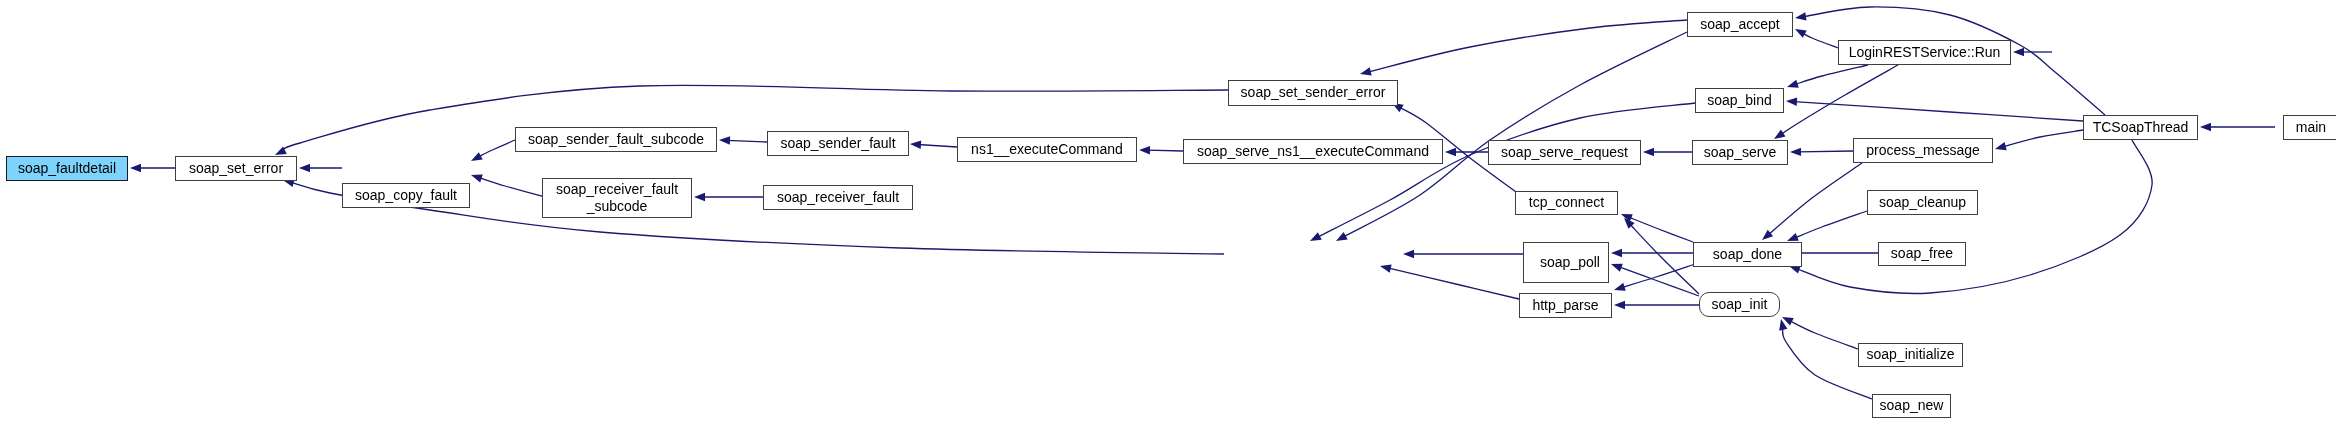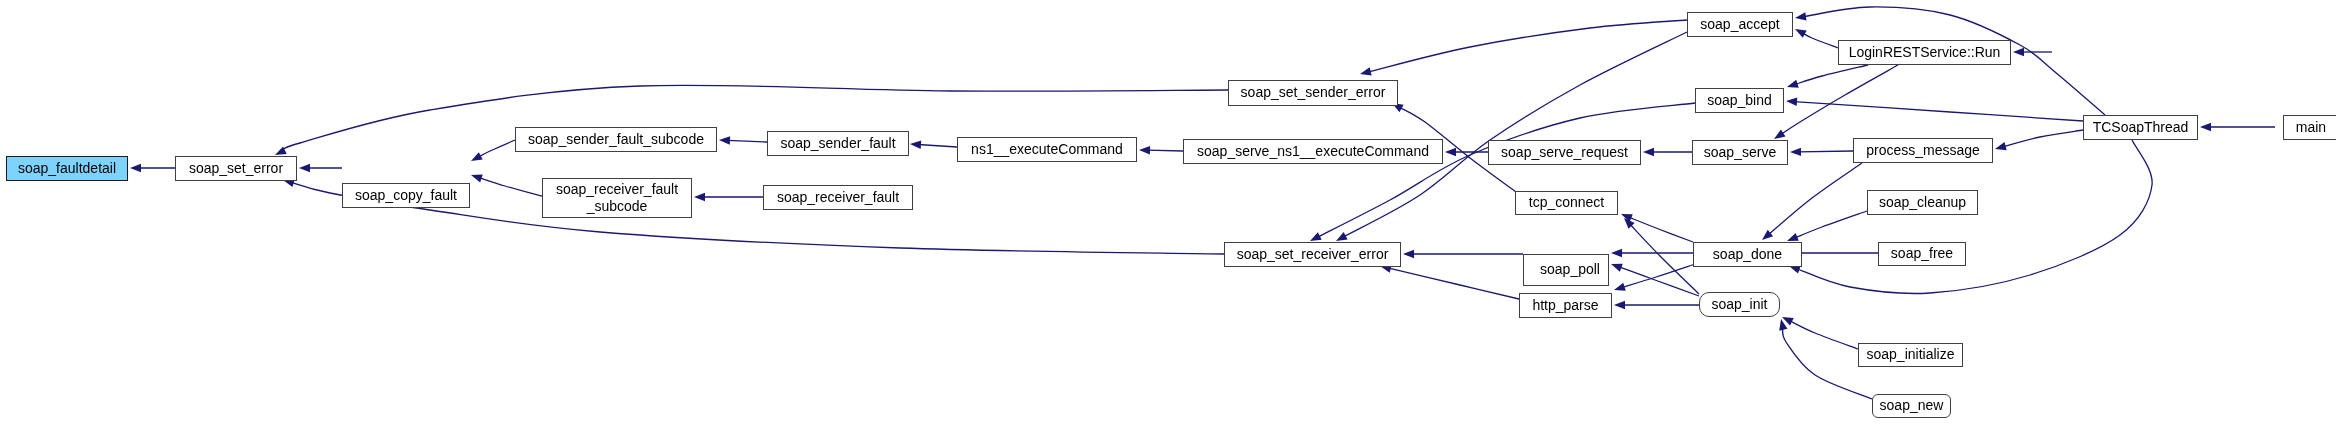--- a/index.html
+++ b/index.html
@@ -122,29 +122,28 @@
     <div class="node" style="left: 515px; top: 127px; width: 202px; height: 25px;">soap_sender_fault_subcode</div>
     <div class="node" style="left: 542px; top: 178px; width: 150px; height: 40px;">soap_receiver_fault
 _subcode</div>
     <div class="node" style="left: 767px; top: 131px; width: 142px; height: 25px; text-align: right;">soap_sender_fault</div>
     <div class="node" style="left: 763px; top: 185px; width: 150px; height: 25px;">soap_receiver_fault</div>
     <div class="node" style="left: 957px; top: 137px; width: 180px; height: 25px;">ns1__executeCommand</div>
     <div class="node" style="left: 1183px; top: 139px; width: 260px; height: 25px;">soap_serve_ns1__executeCommand</div>
     <div class="node" style="left: 1228px; top: 80px; width: 170px; height: 26px;">soap_set_sender_error</div>
     <div class="node" style="left: 1488px; top: 140px; width: 153px; height: 25px; text-align: center;">soap_serve_request</div>
     <div class="node" style="left: 1515px; top: 191px; width: 103px; height: 24px;">tcp_connect</div>
-    <div class="node" style="left: 1224px; top: 242px; width: 177px; height: 25px;">soap_set_receiver_error</div>
-    <div class="node" style="left: 1523px; top: 254px; width: 86px; height: 32px; padding-left: 8px;">soap_poll</div>
+    <div class="node" style="left: 1523px; top: 242px; width: 86px; height: 41px; padding-left: 8px;">soap_poll</div>
     <div class="node" style="left: 1519px; top: 293px; width: 93px; height: 25px;">http_parse</div>
     <div class="node" style="left: 1687px; top: 12px; width: 106px; height: 25px;">soap_accept</div>
     <div class="node" style="left: 1695px; top: 88px; width: 89px; height: 25px;">soap_bind</div>
     <div class="node" style="left: 1692px; top: 140px; width: 96px; height: 25px;">soap_serve</div>
     <div class="node" style="left: 1693px; top: 242px; width: 109px; height: 25px;">soap_done</div>
     <div class="node" style="left: 1699px; top: 292px; width: 81px; height: 25px; border-radius: 10px;">soap_init</div>
     <div class="node" style="left: 1853px; top: 138px; width: 140px; height: 25px;">process_message</div>
     <div class="node" style="left: 1867px; top: 190px; width: 111px; height: 25px;">soap_cleanup</div>
     <div class="node" style="left: 1878px; top: 242px; width: 88px; height: 24px;">soap_free</div>
     <div class="node" style="left: 1858px; top: 343px; width: 105px; height: 24px;">soap_initialize</div>
-    <div class="node" style="left: 1872px; top: 394px; width: 79px; height: 24px; border-radius: 6px;">soap_new</div>
+    <div class="node" style="left: 1872px; top: 394px; width: 79px; height: 24px;">soap_new</div>
     <div class="node" style="left: 1838px; top: 40px; width: 173px; height: 25px;">LoginRESTService::Run</div>
     <div class="node" style="left: 2083px; top: 115px; width: 115px; height: 25px;">TCSoapThread</div>
     <div class="node" style="left: 2275px; top: 115px; width: 56px; height: 25px; margin-left: 8px;">main</div>
   </div>
 
 </body></html>

